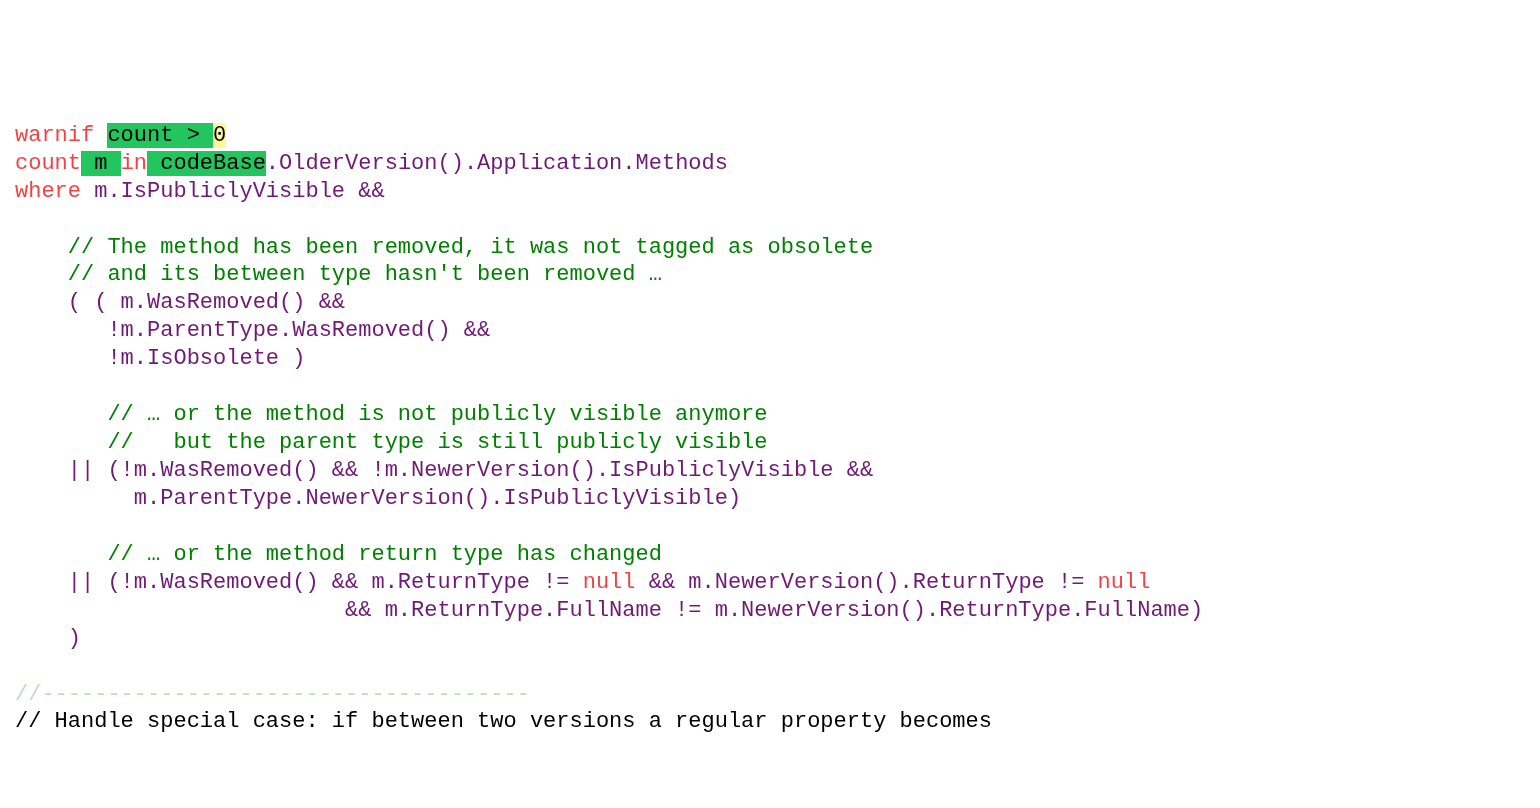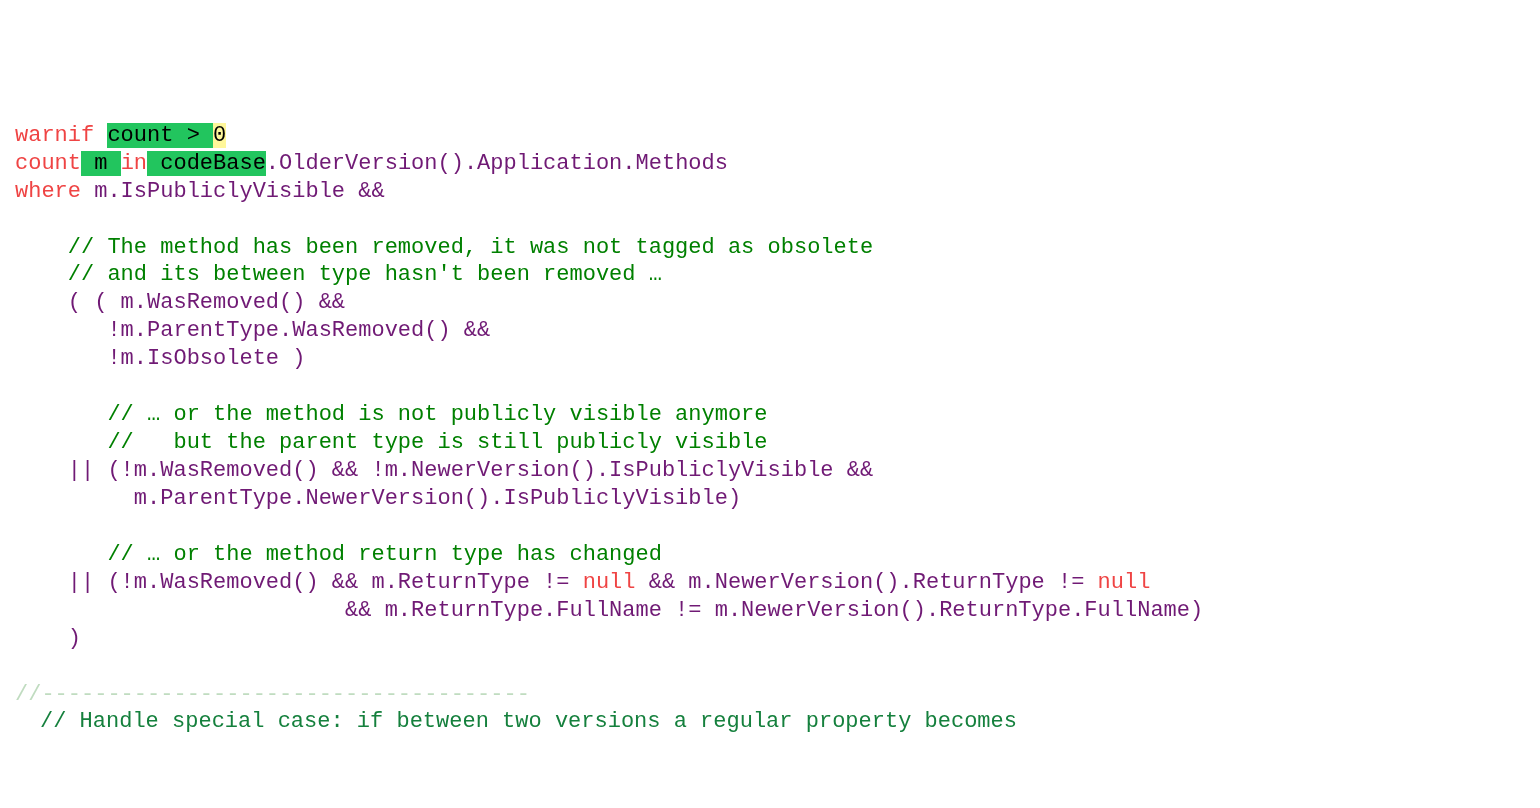--- a/index.html
+++ b/index.html
@@ -15,21 +15,21 @@
       width: 1540px;
       height: 808px;
       box-sizing: border-box;
     }
     .kw { color: #ef4444; }
     .cm { color: #008000; margin-top: 45px; }
     .cmfade { color: #c0dcc0; }
     .txt { color: #701a75; }
     .sel { background-color: #22c55e; }
     .hl { background-color: #fff79a; }
-    .fade { color: #15803d; margin-left: 25px; }
+    .fade { color: #000000; }
   </style>
 </head>
 <body>
 
 
 
 <div><span class="kw">warnif</span><span> </span><span class="sel">count </span><span class="sel">&gt; </span><span class="sel hl">0</span>
 <span class="kw">count</span><span class="sel"> m </span><span class="kw">in</span><span class="sel"> codeBase</span><span class="txt">.OlderVersion().Application.Methods</span>
 <span class="kw">where</span><span class="txt"> m.IsPubliclyVisible &amp;&amp;</span>
 

